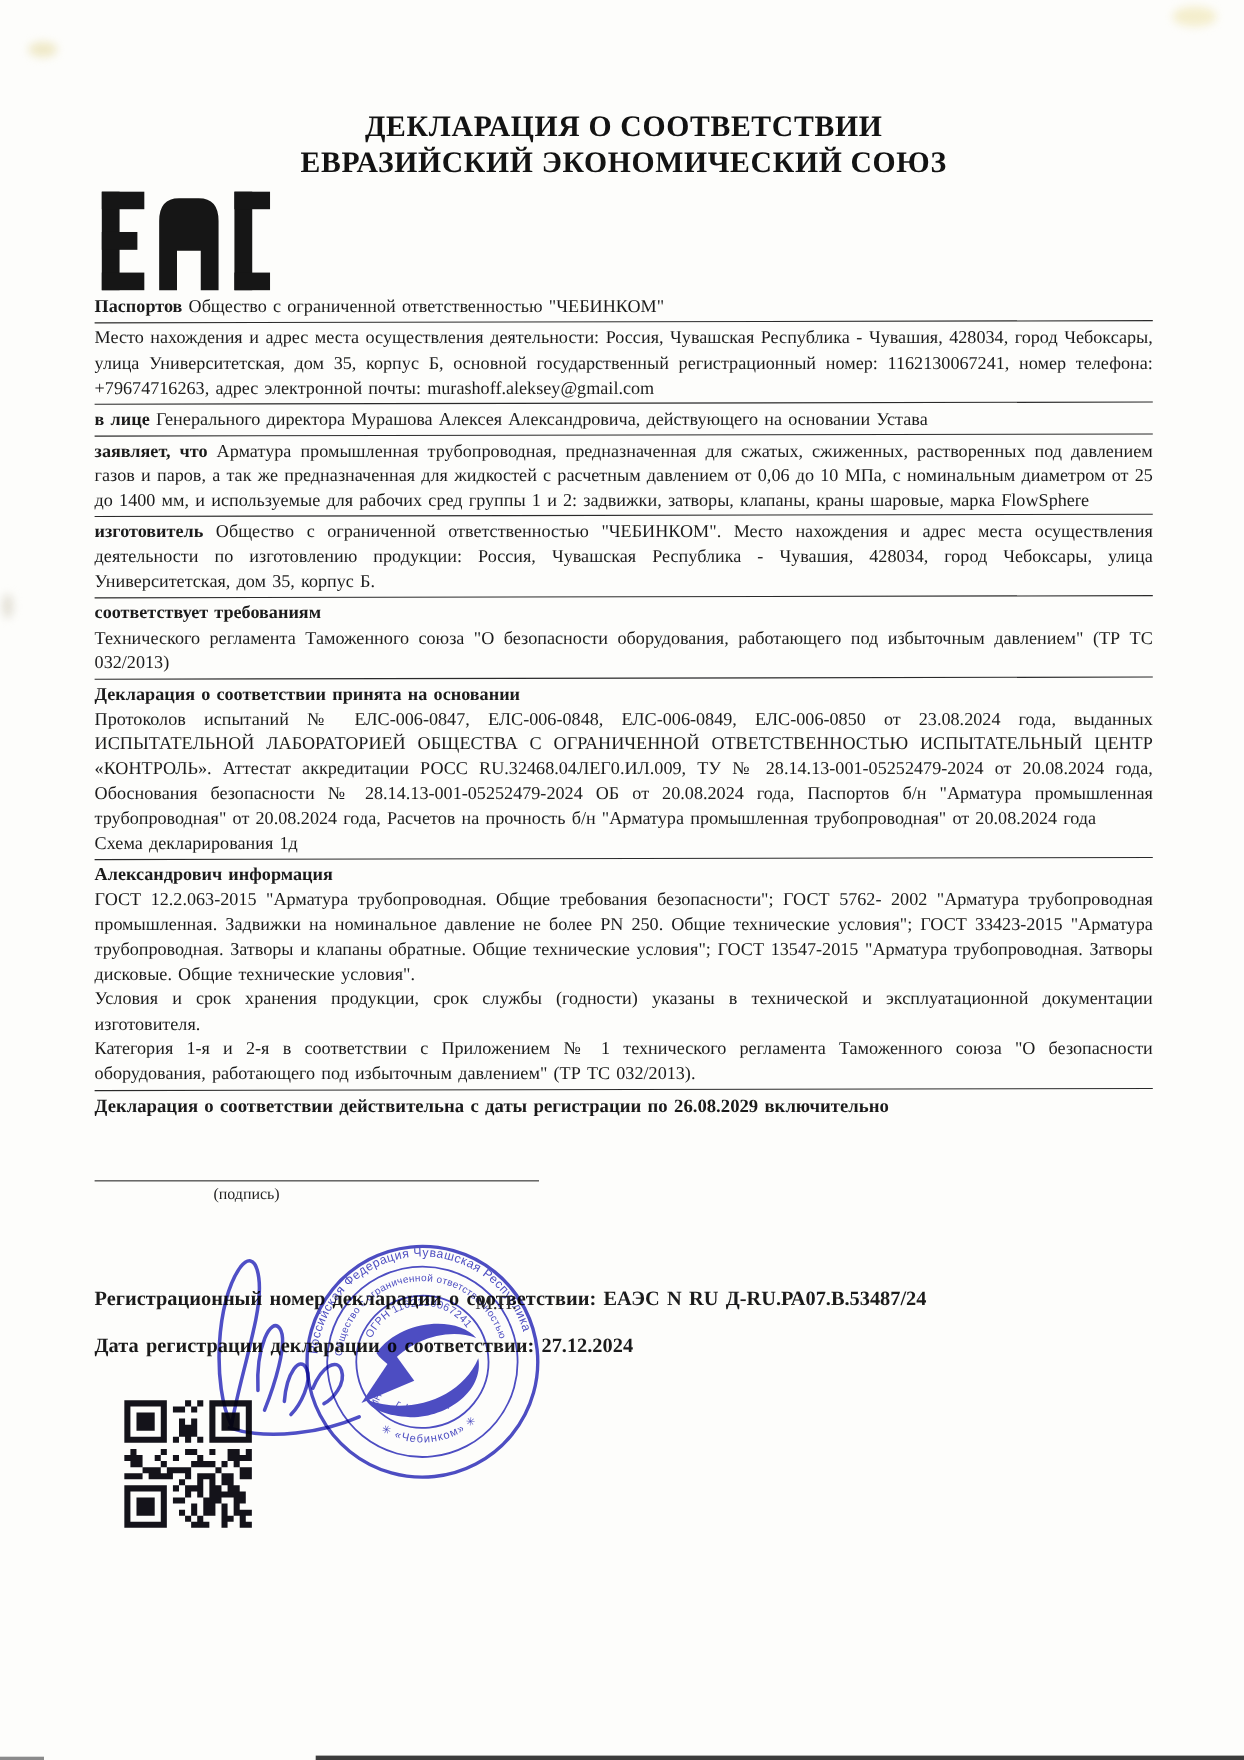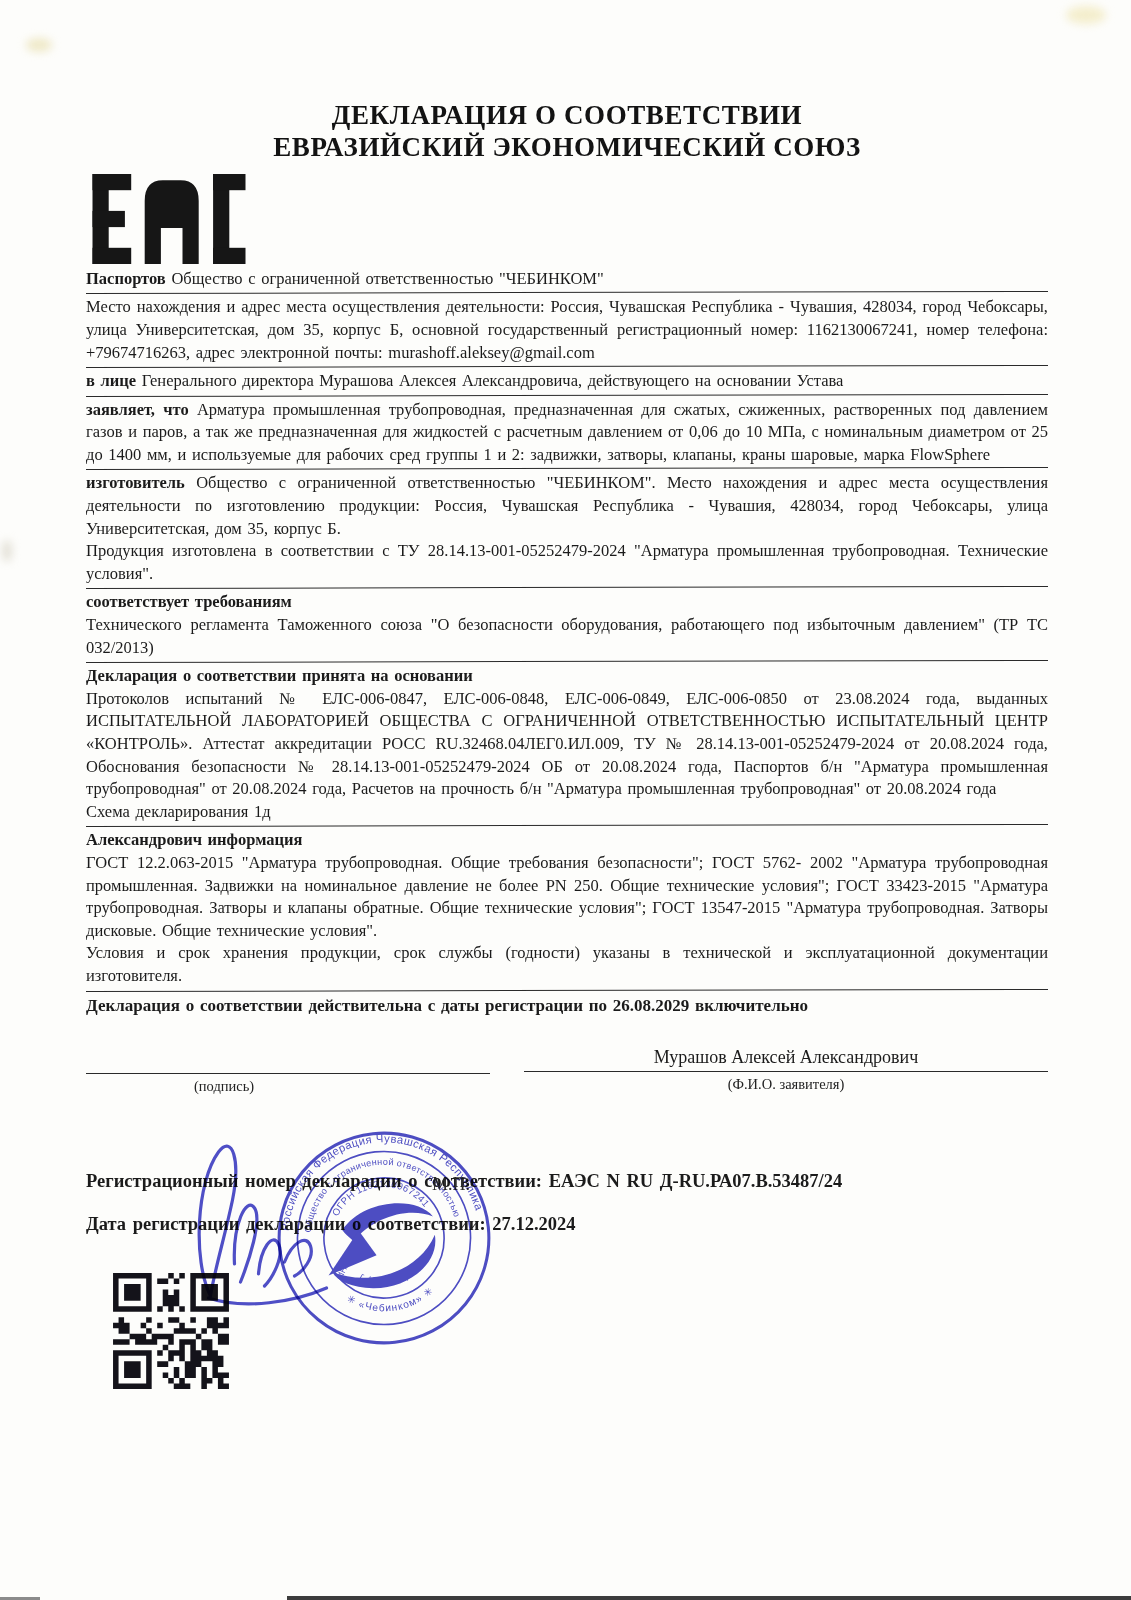--- a/index.html
+++ b/index.html
@@ -83,48 +83,43 @@
     <p>Место нахождения и адрес места осуществления деятельности: Россия, Чувашская Республика - Чувашия, 428034, город Чебоксары, улица Университетская, дом 35, корпус Б, основной государственный регистрационный номер: 1162130067241, номер телефона: +79674716263, адрес электронной почты: murashoff.aleksey@gmail.com</p>
     <hr class="rule">
 
     <p class="nj"><b class="lbl">в лице</b> <span>Генерального директора Мурашова Алексея Александровича, действующего на основании Устава</span></p>
     <hr class="rule">
 
     <p><b class="lbl">заявляет, что</b> <span>Арматура промышленная трубопроводная, предназначенная для сжатых, сжиженных, растворенных под давлением газов и паров, а так же предназначенная для жидкостей с расчетным давлением от 0,06 до 10 МПа, с номинальным диаметром от 25 до 1400 мм, и используемые для рабочих сред группы 1 и 2: задвижки, затворы, клапаны, краны шаровые, марка FlowSphere</span></p>
     <hr class="rule">
 
     <p><b class="lbl">изготовитель</b> <span>Общество с ограниченной ответственностью "ЧЕБИНКОМ". Место нахождения и адрес места осуществления деятельности по изготовлению продукции: Россия, Чувашская Республика - Чувашия, 428034, город Чебоксары, улица Университетская, дом 35, корпус Б.</span></p>
-    <p>Продукция изготовлена в соответствии с ТУ 28.14.13-001-05252479-2024 "Арматура промышленная трубопроводная. Технические условия".</p>
     <hr class="rule">
 
     <p class="hd">соответствует требованиям</p>
     <p>Технического регламента Таможенного союза "О безопасности оборудования, работающего под избыточным давлением" (ТР ТС 032/2013)</p>
     <hr class="rule">
 
     <p class="hd">Декларация о соответствии принята на основании</p>
     <p>Протоколов испытаний № ЕЛС-006-0847, ЕЛС-006-0848, ЕЛС-006-0849, ЕЛС-006-0850 от 23.08.2024 года, выданных ИСПЫТАТЕЛЬНОЙ ЛАБОРАТОРИЕЙ ОБЩЕСТВА С ОГРАНИЧЕННОЙ ОТВЕТСТВЕННОСТЬЮ ИСПЫТАТЕЛЬНЫЙ ЦЕНТР «КОНТРОЛЬ». Аттестат аккредитации РОСС RU.32468.04ЛЕГ0.ИЛ.009, ТУ № 28.14.13-001-05252479-2024 от 20.08.2024 года, Обоснования безопасности № 28.14.13-001-05252479-2024 ОБ от 20.08.2024 года, Паспортов б/н "Арматура промышленная трубопроводная" от 20.08.2024 года, Расчетов на прочность б/н "Арматура промышленная трубопроводная" от 20.08.2024 года</p>
     <p class="nj">Схема декларирования 1д</p>
     <hr class="rule">
 
     <p class="hd">Александрович информация</p>
     <p>ГОСТ 12.2.063-2015 "Арматура трубопроводная. Общие требования безопасности"; ГОСТ 5762- 2002 "Арматура трубопроводная промышленная. Задвижки на номинальное давление не более PN 250. Общие технические условия"; ГОСТ 33423-2015 "Арматура трубопроводная. Затворы и клапаны обратные. Общие технические условия"; ГОСТ 13547-2015 "Арматура трубопроводная. Затворы дисковые. Общие технические условия".</p>
     <p>Условия и срок хранения продукции, срок службы (годности) указаны в технической и эксплуатационной документации изготовителя.</p>
+    <p>Категория 1-я и 2-я в соответствии с Приложением № 1 технического регламента Таможенного союза "О безопасности оборудования, работающего под избыточным давлением" (ТР ТС 032/2013).</p>
     <hr class="rule">
 
     <p class="nj validity">Декларация о соответствии действительна с даты регистрации по 26.08.2029 включительно</p>
 
     <div class="sig-row">
       <div class="sig-left">
         <div class="sig-line"></div>
         <div class="sig-cap">(подпись)</div>
-      </div>
-      <div class="sig-right">
-        <div class="fio-name">Мурашов Алексей Александрович</div>
-        <div class="sig-line"></div>
-        <div class="fio-cap">(Ф.И.О. заявителя)</div>
       </div>
     </div>
 
     <p class="regline"><span>Регистрационный номер декларации о соответствии:</span> <span>ЕАЭС N RU Д-RU.РА07.В.53487/24</span></p>
     <p class="regline date"><span>Дата регистрации декларации о соответствии:</span> <span>27.12.2024</span></p>
 
     <div class="qr-wrap">
       <svg id="qr-svg" width="138" height="138" viewBox="0 0 150 150">
           <path d="M12,12h6v6h-6zM18,12h6v6h-6zM24,12h6v6h-6zM30,12h6v6h-6zM36,12h6v6h-6zM42,12h6v6h-6zM48,12h6v6h-6zM12,18h6v6h-6zM48,18h6v6h-6zM12,24h6v6h-6zM24,24h6v6h-6zM30,24h6v6h-6zM36,24h6v6h-6zM48,24h6v6h-6zM12,30h6v6h-6zM24,30h6v6h-6zM30,30h6v6h-6zM36,30h6v6h-6zM48,30h6v6h-6zM12,36h6v6h-6zM24,36h6v6h-6zM30,36h6v6h-6zM36,36h6v6h-6zM48,36h6v6h-6zM12,42h6v6h-6zM48,42h6v6h-6zM12,48h6v6h-6zM18,48h6v6h-6zM24,48h6v6h-6zM30,48h6v6h-6zM36,48h6v6h-6zM42,48h6v6h-6zM48,48h6v6h-6zM96,12h6v6h-6zM102,12h6v6h-6zM108,12h6v6h-6zM114,12h6v6h-6zM120,12h6v6h-6zM126,12h6v6h-6zM132,12h6v6h-6zM96,18h6v6h-6zM132,18h6v6h-6zM96,24h6v6h-6zM108,24h6v6h-6zM114,24h6v6h-6zM120,24h6v6h-6zM132,24h6v6h-6zM96,30h6v6h-6zM108,30h6v6h-6zM114,30h6v6h-6zM120,30h6v6h-6zM132,30h6v6h-6zM96,36h6v6h-6zM108,36h6v6h-6zM114,36h6v6h-6zM120,36h6v6h-6zM132,36h6v6h-6zM96,42h6v6h-6zM132,42h6v6h-6zM96,48h6v6h-6zM102,48h6v6h-6zM108,48h6v6h-6zM114,48h6v6h-6zM120,48h6v6h-6zM126,48h6v6h-6zM132,48h6v6h-6zM12,96h6v6h-6zM18,96h6v6h-6zM24,96h6v6h-6zM30,96h6v6h-6zM36,96h6v6h-6zM42,96h6v6h-6zM48,96h6v6h-6zM12,102h6v6h-6zM48,102h6v6h-6zM12,108h6v6h-6zM24,108h6v6h-6zM30,108h6v6h-6zM36,108h6v6h-6zM48,108h6v6h-6zM12,114h6v6h-6zM24,114h6v6h-6zM30,114h6v6h-6zM36,114h6v6h-6zM48,114h6v6h-6zM12,120h6v6h-6zM24,120h6v6h-6zM30,120h6v6h-6zM36,120h6v6h-6zM48,120h6v6h-6zM12,126h6v6h-6zM48,126h6v6h-6zM12,132h6v6h-6zM18,132h6v6h-6zM24,132h6v6h-6zM30,132h6v6h-6zM36,132h6v6h-6zM42,132h6v6h-6zM48,132h6v6h-6zM60,48h6v6h-6zM48,60h6v6h-6zM72,48h6v6h-6zM48,72h6v6h-6zM84,48h6v6h-6zM48,84h6v6h-6zM72,12h6v6h-6zM84,12h6v6h-6zM60,18h6v6h-6zM66,18h6v6h-6zM78,18h6v6h-6zM66,30h6v6h-6zM78,30h6v6h-6zM66,36h6v6h-6zM72,36h6v6h-6zM78,36h6v6h-6zM66,42h6v6h-6zM72,42h6v6h-6zM78,42h6v6h-6zM18,60h6v6h-6zM72,60h6v6h-6zM78,60h6v6h-6zM96,60h6v6h-6zM114,60h6v6h-6zM120,60h6v6h-6zM132,60h6v6h-6zM12,66h6v6h-6zM18,66h6v6h-6zM24,66h6v6h-6zM42,66h6v6h-6zM60,66h6v6h-6zM84,66h6v6h-6zM114,66h6v6h-6zM120,66h6v6h-6zM126,66h6v6h-6zM132,66h6v6h-6zM18,72h6v6h-6zM24,72h6v6h-6zM78,72h6v6h-6zM84,72h6v6h-6zM90,72h6v6h-6zM96,72h6v6h-6zM108,72h6v6h-6zM120,72h6v6h-6zM30,78h6v6h-6zM36,78h6v6h-6zM42,78h6v6h-6zM54,78h6v6h-6zM60,78h6v6h-6zM66,78h6v6h-6zM72,78h6v6h-6zM102,78h6v6h-6zM126,78h6v6h-6zM132,78h6v6h-6zM12,84h6v6h-6zM18,84h6v6h-6zM24,84h6v6h-6zM36,84h6v6h-6zM42,84h6v6h-6zM54,84h6v6h-6zM72,84h6v6h-6zM84,84h6v6h-6zM90,84h6v6h-6zM96,84h6v6h-6zM108,84h6v6h-6zM114,84h6v6h-6zM126,84h6v6h-6zM132,84h6v6h-6zM66,90h6v6h-6zM84,90h6v6h-6zM96,90h6v6h-6zM108,90h6v6h-6zM114,90h6v6h-6zM60,96h6v6h-6zM72,96h6v6h-6zM78,96h6v6h-6zM84,96h6v6h-6zM96,96h6v6h-6zM102,96h6v6h-6zM114,96h6v6h-6zM120,96h6v6h-6zM72,102h6v6h-6zM84,102h6v6h-6zM96,102h6v6h-6zM102,102h6v6h-6zM108,102h6v6h-6zM114,102h6v6h-6zM120,102h6v6h-6zM126,102h6v6h-6zM60,108h6v6h-6zM66,108h6v6h-6zM90,108h6v6h-6zM96,108h6v6h-6zM102,108h6v6h-6zM120,108h6v6h-6zM126,108h6v6h-6zM78,114h6v6h-6zM90,114h6v6h-6zM96,114h6v6h-6zM108,114h6v6h-6zM120,114h6v6h-6zM66,120h6v6h-6zM78,120h6v6h-6zM90,120h6v6h-6zM96,120h6v6h-6zM108,120h6v6h-6zM120,120h6v6h-6zM126,120h6v6h-6zM132,120h6v6h-6zM72,126h6v6h-6zM84,126h6v6h-6zM108,126h6v6h-6zM114,126h6v6h-6zM126,126h6v6h-6zM78,132h6v6h-6zM84,132h6v6h-6zM90,132h6v6h-6zM108,132h6v6h-6zM126,132h6v6h-6zM132,132h6v6h-6z" fill="#14131a"></path>
         </svg>

